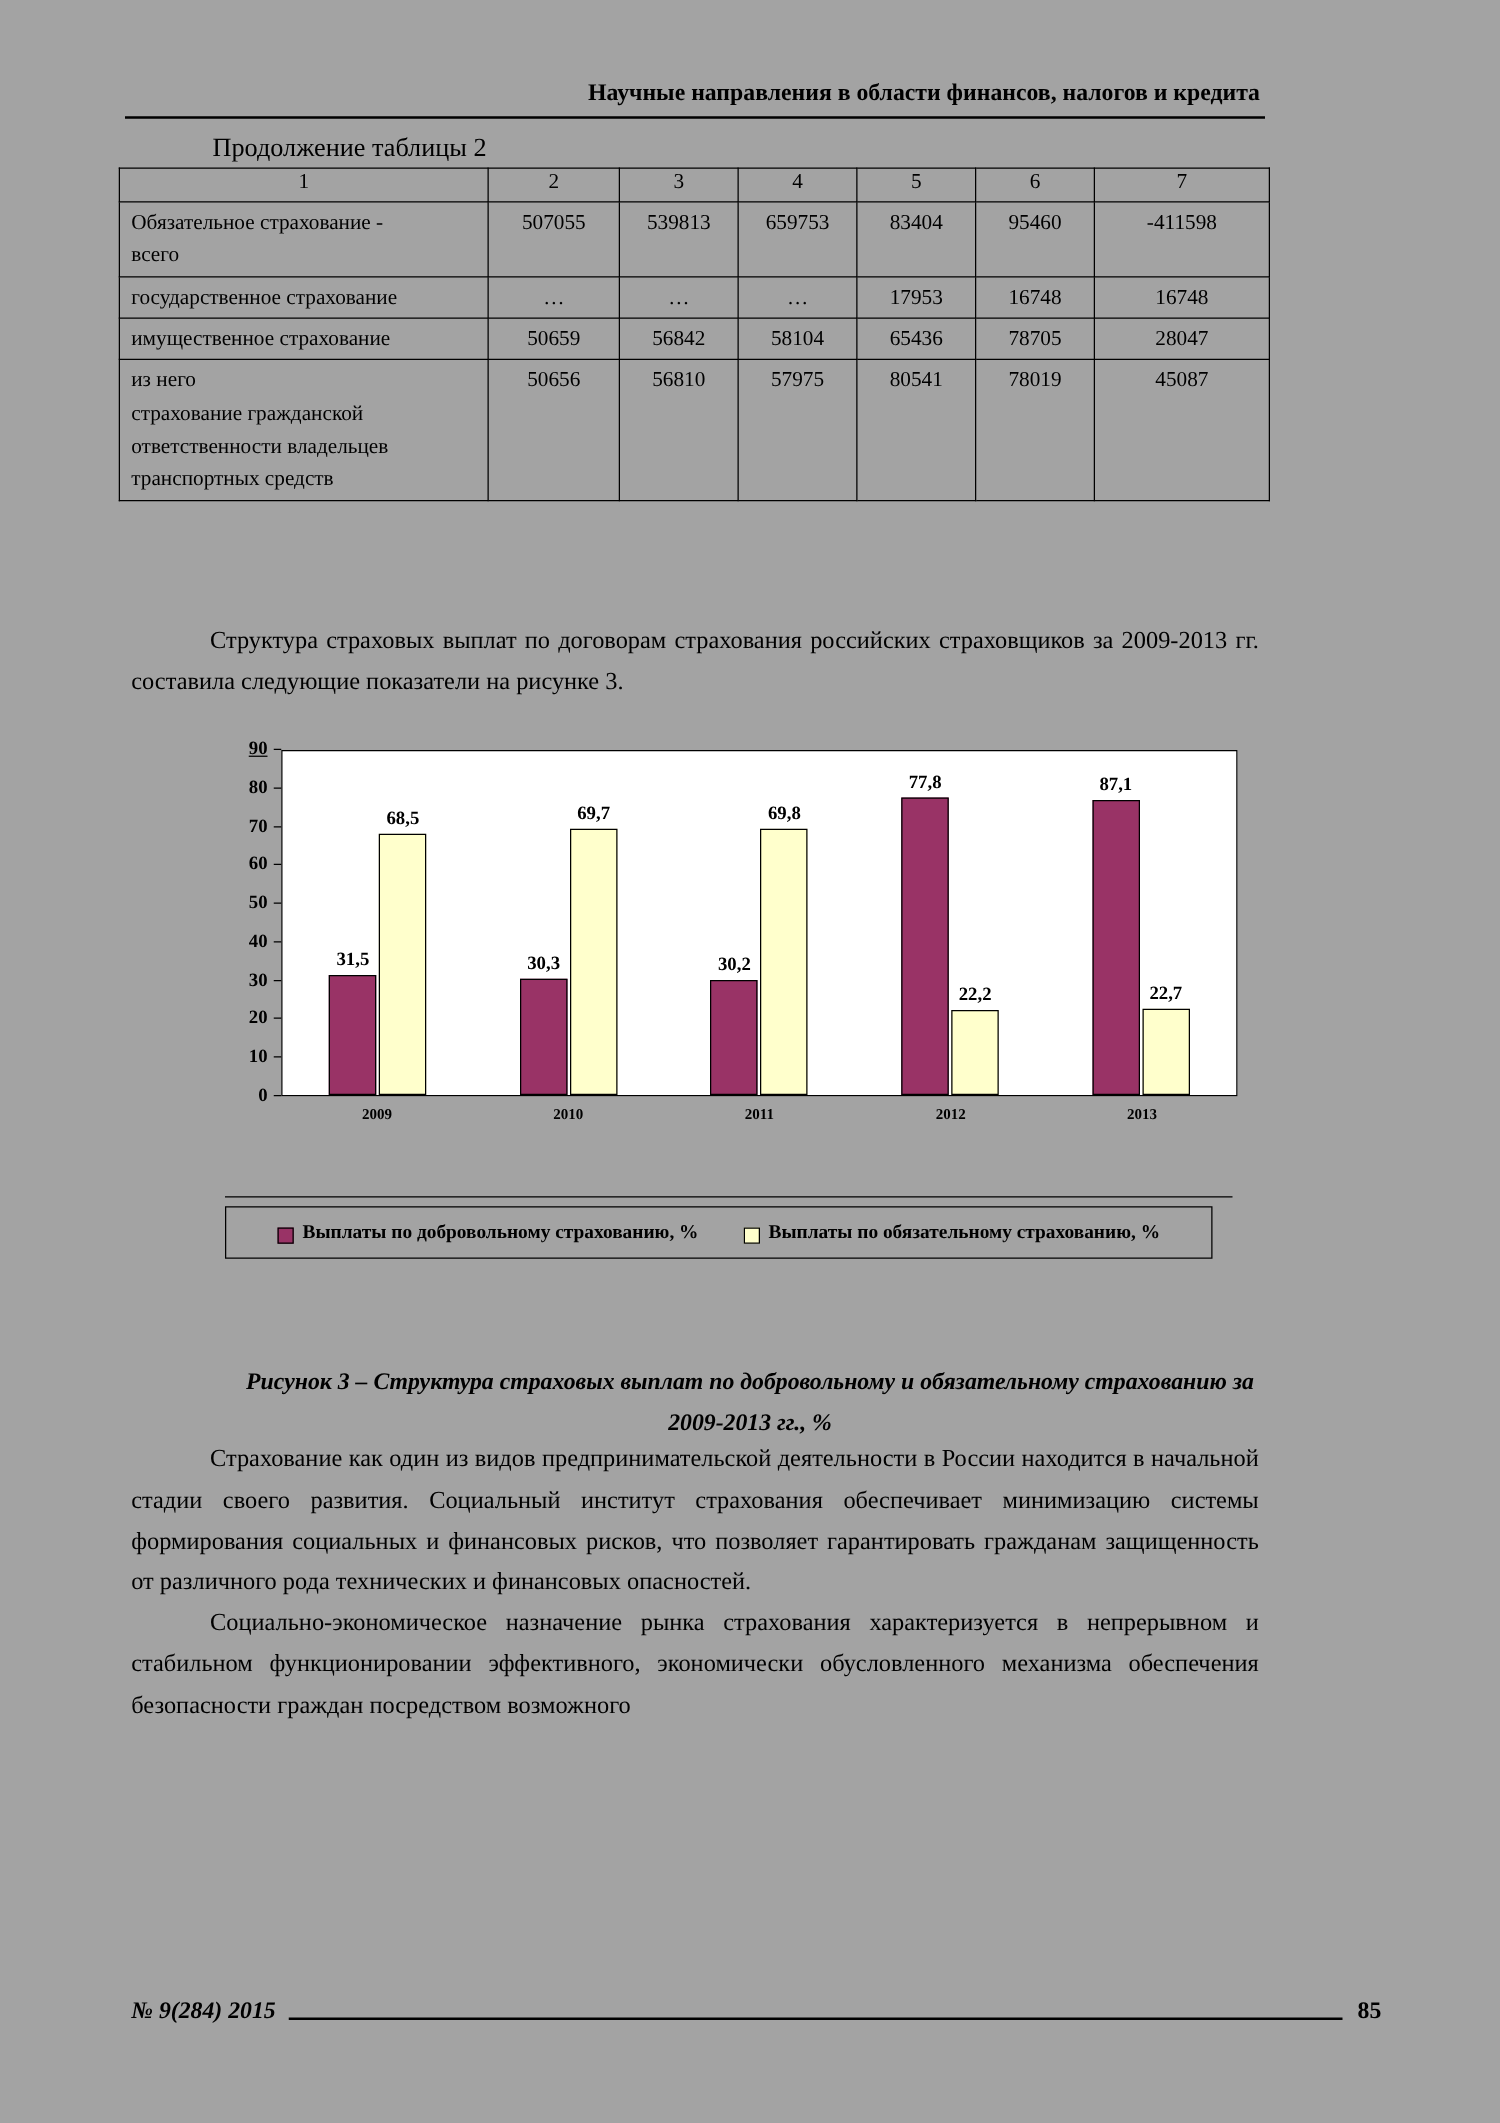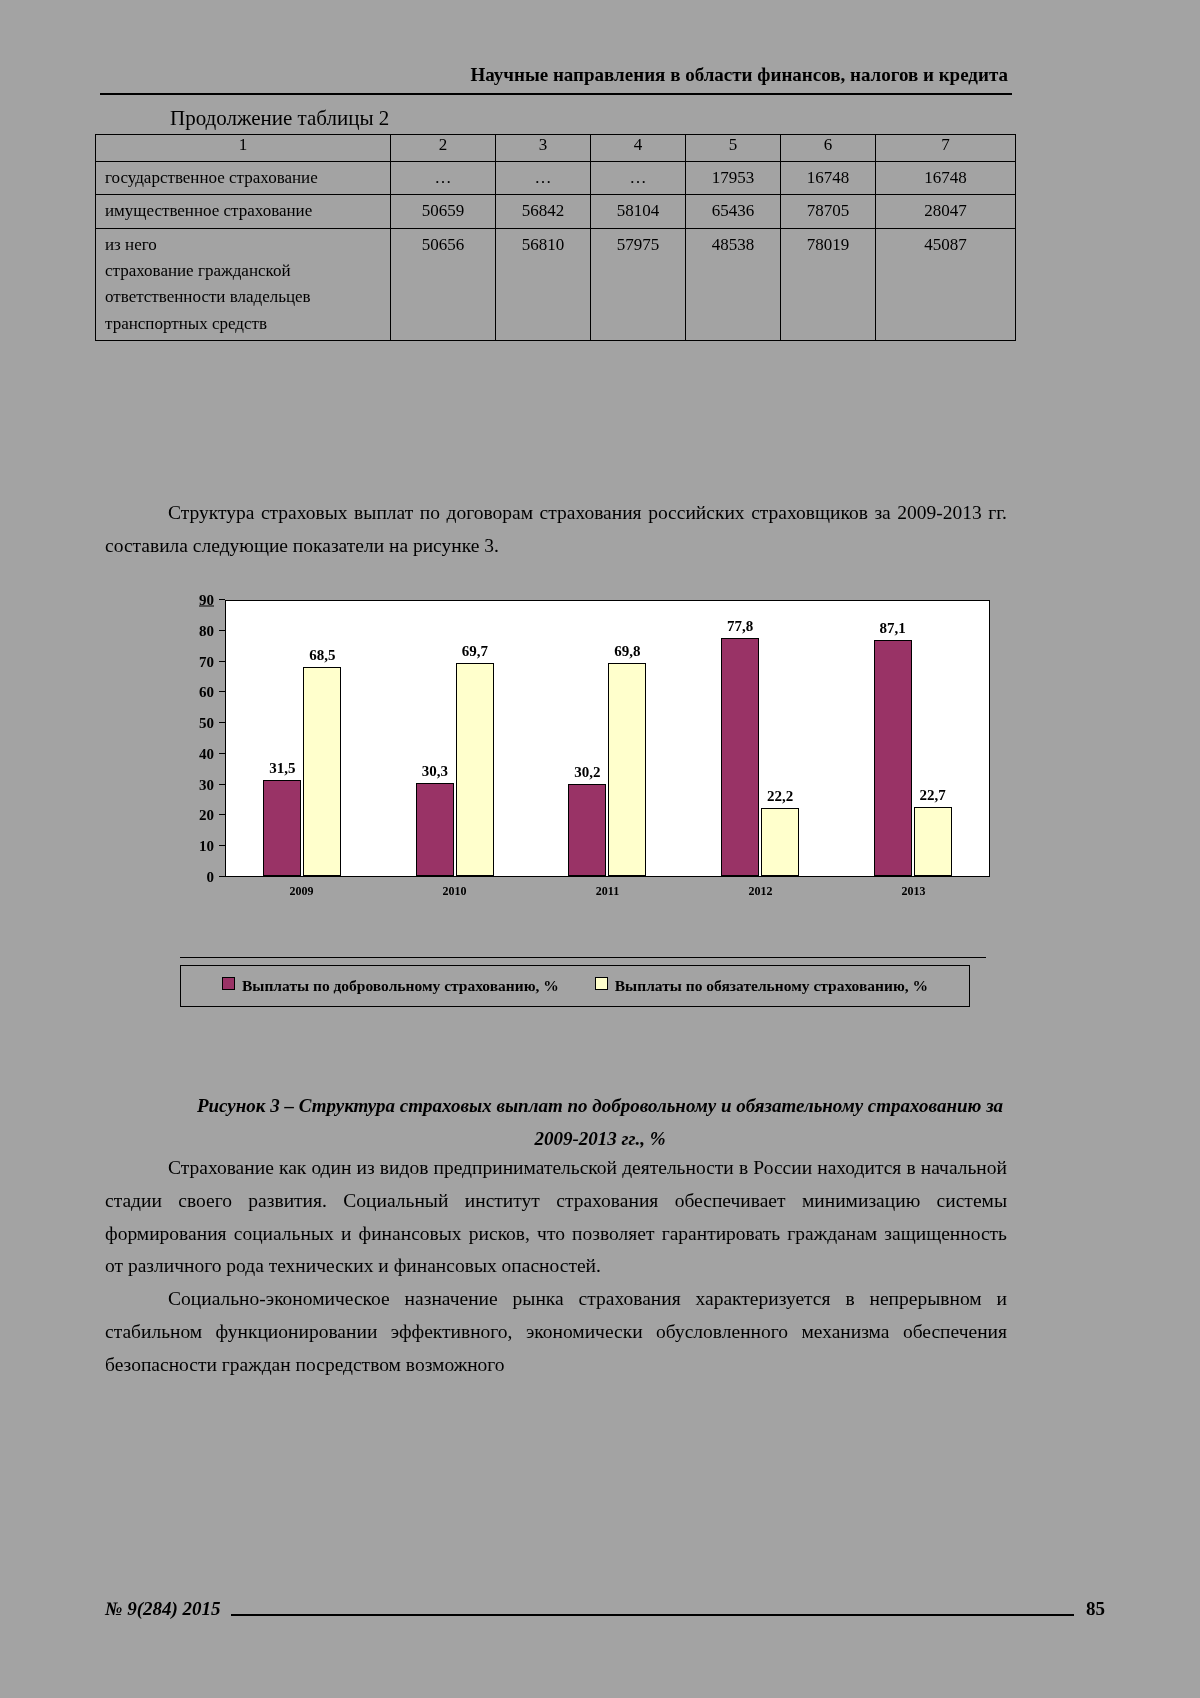--- a/index.html
+++ b/index.html
@@ -54,21 +54,21 @@
   }
   .bar-value { font-weight:bold; font-size:15px; margin-bottom:3px; white-space:nowrap; }
   .bar { width:38px; border:1px solid #000; }
   .x-axis { display:flex; margin-left:45px; padding-top:7px; }
   .x-label { flex:1; text-align:center; font-weight:bold; font-size:12px; }
   .chart-rule { margin-top:58px; width:806px; border-top:1px solid #000; }
   .legend {
     margin-top:7px; width:790px; border:1px solid #000;
     display:flex; justify-content:center; align-items:center; gap:36px; padding:11px 0;
   }
-  .legend-item { display:flex; align-items:flex-start; gap:7px; font-weight:bold; font-size:15.5px; }
+  .legend-item { display:flex; align-items:flex-end; gap:7px; font-weight:bold; font-size:15.5px; }
   .legend-swatch { width:13px; height:13px; border:1px solid #000; display:inline-block; flex:none; }
 
   
   .caption {
     position:absolute; top:1089px; left:190px; width:820px;
     text-align:center; font-weight:bold; font-style:italic;
     font-size:19px; line-height:1.75;
   }
 
   
@@ -110,20 +110,30 @@
           <th>2</th>
           <th>3</th>
           <th>4</th>
           <th>5</th>
           <th>6</th>
           <th>7</th>
         </tr>
     </thead>
     <tbody>
         <tr>
+          <td class="row-label">Обязательное страхование -
+всего</td>
+          <td class="num">507055</td>
+          <td class="num">539813</td>
+          <td class="num">659753</td>
+          <td class="num">83404</td>
+          <td class="num">95460</td>
+          <td class="num">-411598</td>
+        </tr>
+        <tr>
           <td class="row-label">государственное страхование</td>
           <td class="num">…</td>
           <td class="num">…</td>
           <td class="num">…</td>
           <td class="num">17953</td>
           <td class="num">16748</td>
           <td class="num">16748</td>
         </tr>
         <tr>
           <td class="row-label">имущественное страхование</td>
@@ -135,21 +145,21 @@
           <td class="num">28047</td>
         </tr>
         <tr>
           <td class="row-label">из него
 страхование гражданской
 ответственности владельцев
 транспортных средств</td>
           <td class="num">50656</td>
           <td class="num">56810</td>
           <td class="num">57975</td>
-          <td class="num">48538</td>
+          <td class="num">80541</td>
           <td class="num">78019</td>
           <td class="num">45087</td>
         </tr>
       </tbody>
   </table>
 
   <p class="para intro">Структура страховых выплат по договорам страхования российских страховщиков за 2009-2013 гг. составила следующие показатели на рисунке 3.</p>
 
   <div class="chart">
     <div class="chart-main">

